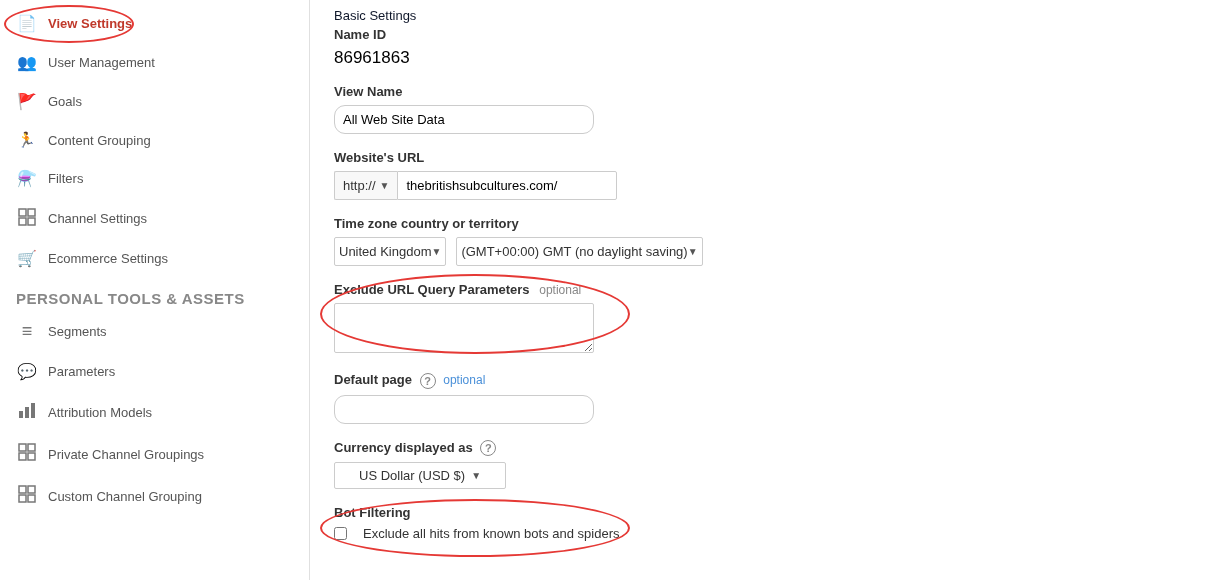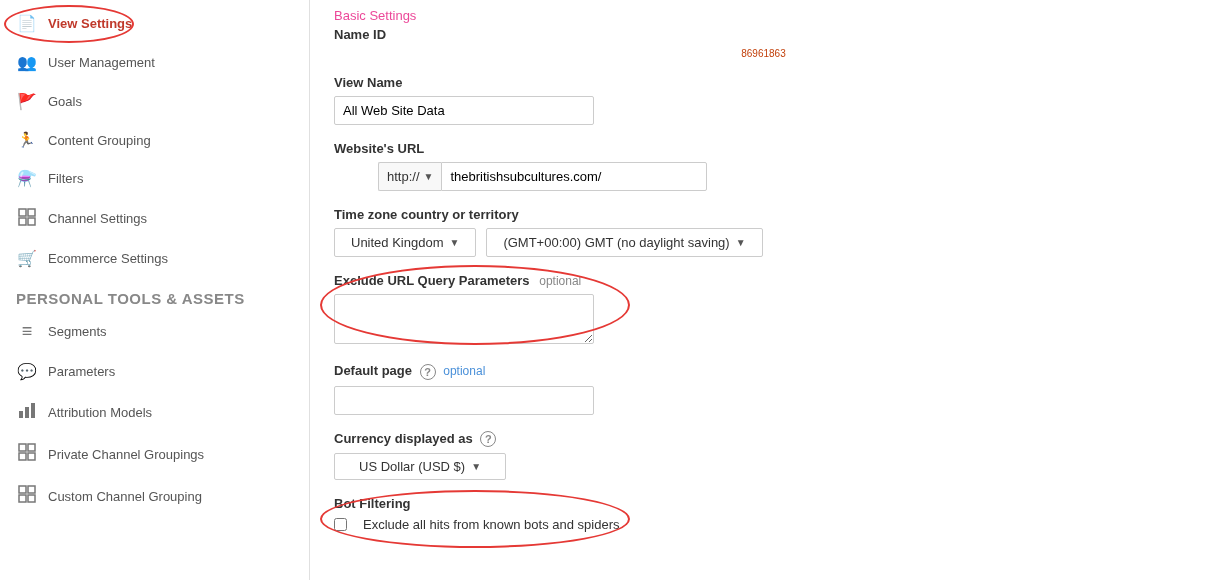--- a/index.html
+++ b/index.html
@@ -62,21 +62,21 @@
     
     .main {
       flex: 1;
       overflow-y: auto;
       padding: 0 24px 24px 24px;
       background: #fff;
     }
 
     .breadcrumb {
       font-size: 13px;
-      color: #ec4899;
+      color: #0f172a;
       padding: 8px 0 4px 0;
     }
 
     .field-group {
       margin-bottom: 16px;
     }
 
     .field-label {
       font-size: 13px;
       font-weight: bold;
@@ -94,88 +94,85 @@
 
     .field-label .optional-gray {
       font-size: 12px;
       color: #888;
       font-weight: normal;
       margin-left: 4px;
     }
 
     .text-input {
       border: 1px solid #ccc;
-      border-radius: 2px;
+      border-radius: 11px;
       padding: 6px 8px;
       font-size: 13px;
       width: 260px;
       outline: none;
     }
 
     .url-row {
       display: flex;
       gap: 0;
-      margin-left: 44px;
     }
 
     .url-protocol {
       border: 1px solid #ccc;
       border-right: none;
       border-radius: 2px 0 0 2px;
       padding: 6px 8px;
       font-size: 13px;
       background: #f8f8f8;
       cursor: pointer;
       display: flex;
       align-items: center;
       gap: 4px;
     }
 
     .url-domain {
       border: 1px solid #ccc;
       border-radius: 0 2px 2px 0;
       padding: 6px 8px;
       font-size: 13px;
-      width: 266px;
+      width: 220px;
       outline: none;
     }
 
     .dropdown-select {
       border: 1px solid #ccc;
       border-radius: 2px;
-      padding: 6px 16px;
+      padding: 6px 4px;
       font-size: 13px;
       background: #fff;
       cursor: pointer;
       display: inline-flex;
       align-items: center;
-      gap: 6px;
     }
 
     .timezone-row {
       display: flex;
       align-items: center;
       gap: 10px;
     }
 
     .textarea-input {
       border: 1px solid #ccc;
       border-radius: 2px;
       padding: 6px 8px;
       font-size: 13px;
       width: 260px;
       height: 50px;
       outline: none;
       resize: vertical;
     }
 
     .view-id-value {
-      font-size: 10px;
-      color: #c2410c;
-      text-align: center;
+      font-size: 17px;
+      color: #000000;
     }
 
     .help-icon {
       display: inline-flex;
       align-items: center;
       justify-content: center;
       width: 16px;
       height: 16px;
       border-radius: 50%;
       border: 1px solid #888;

